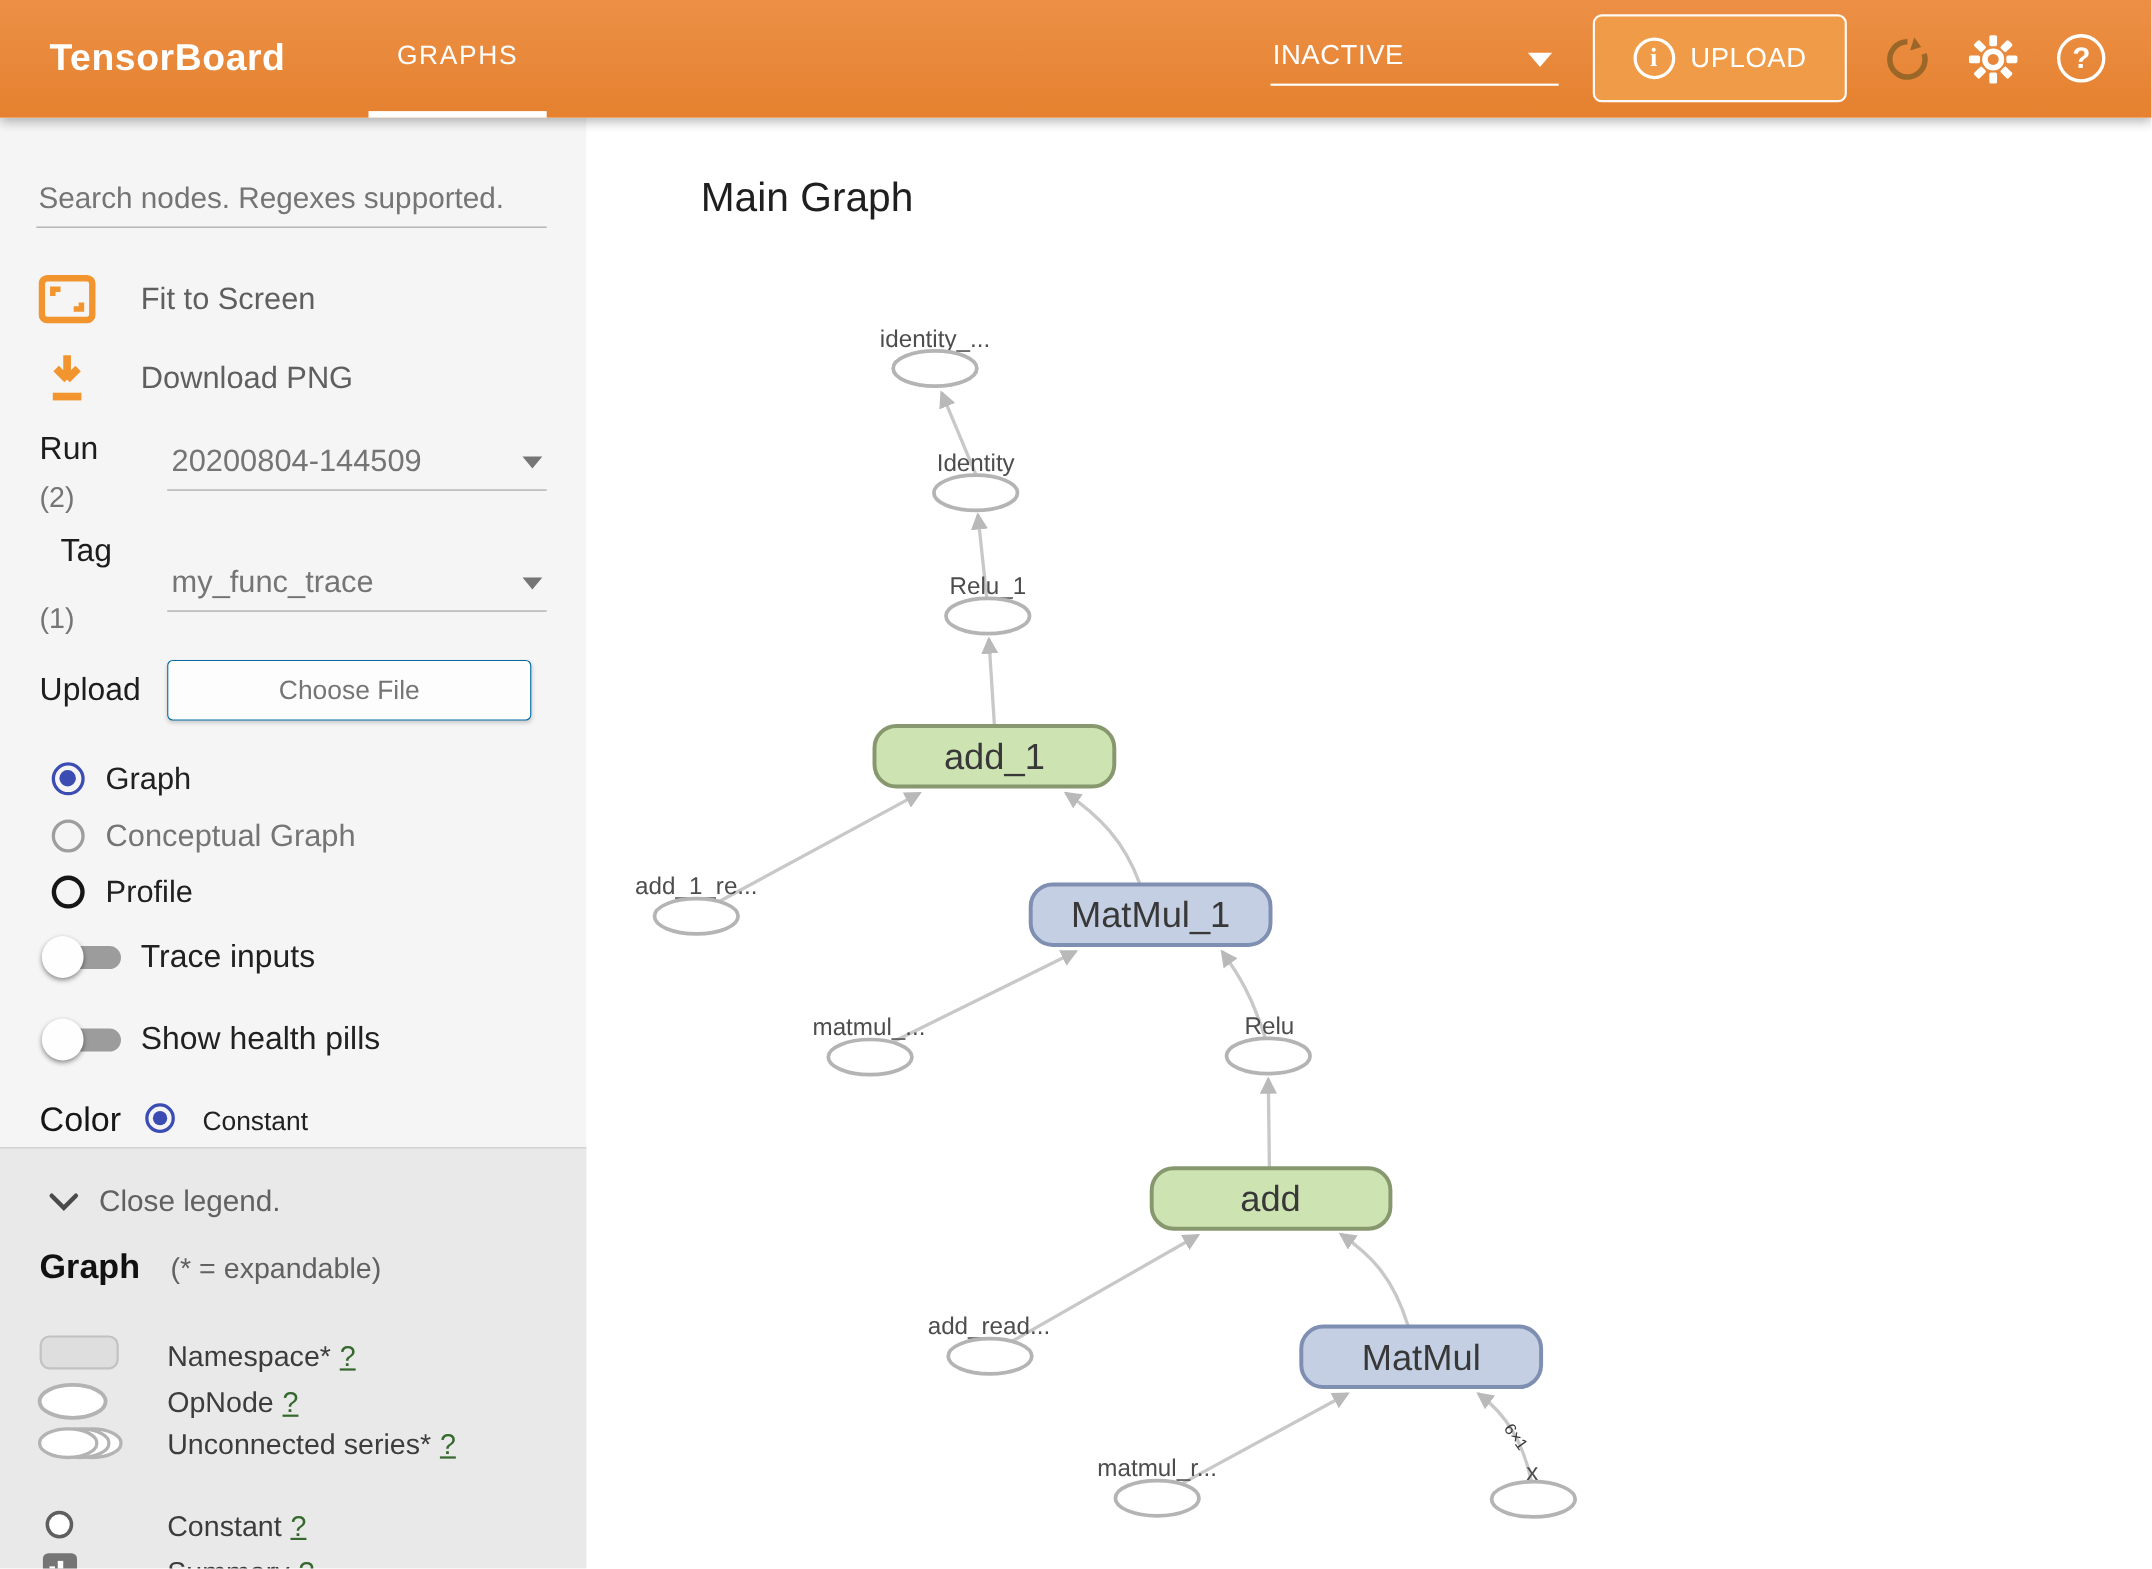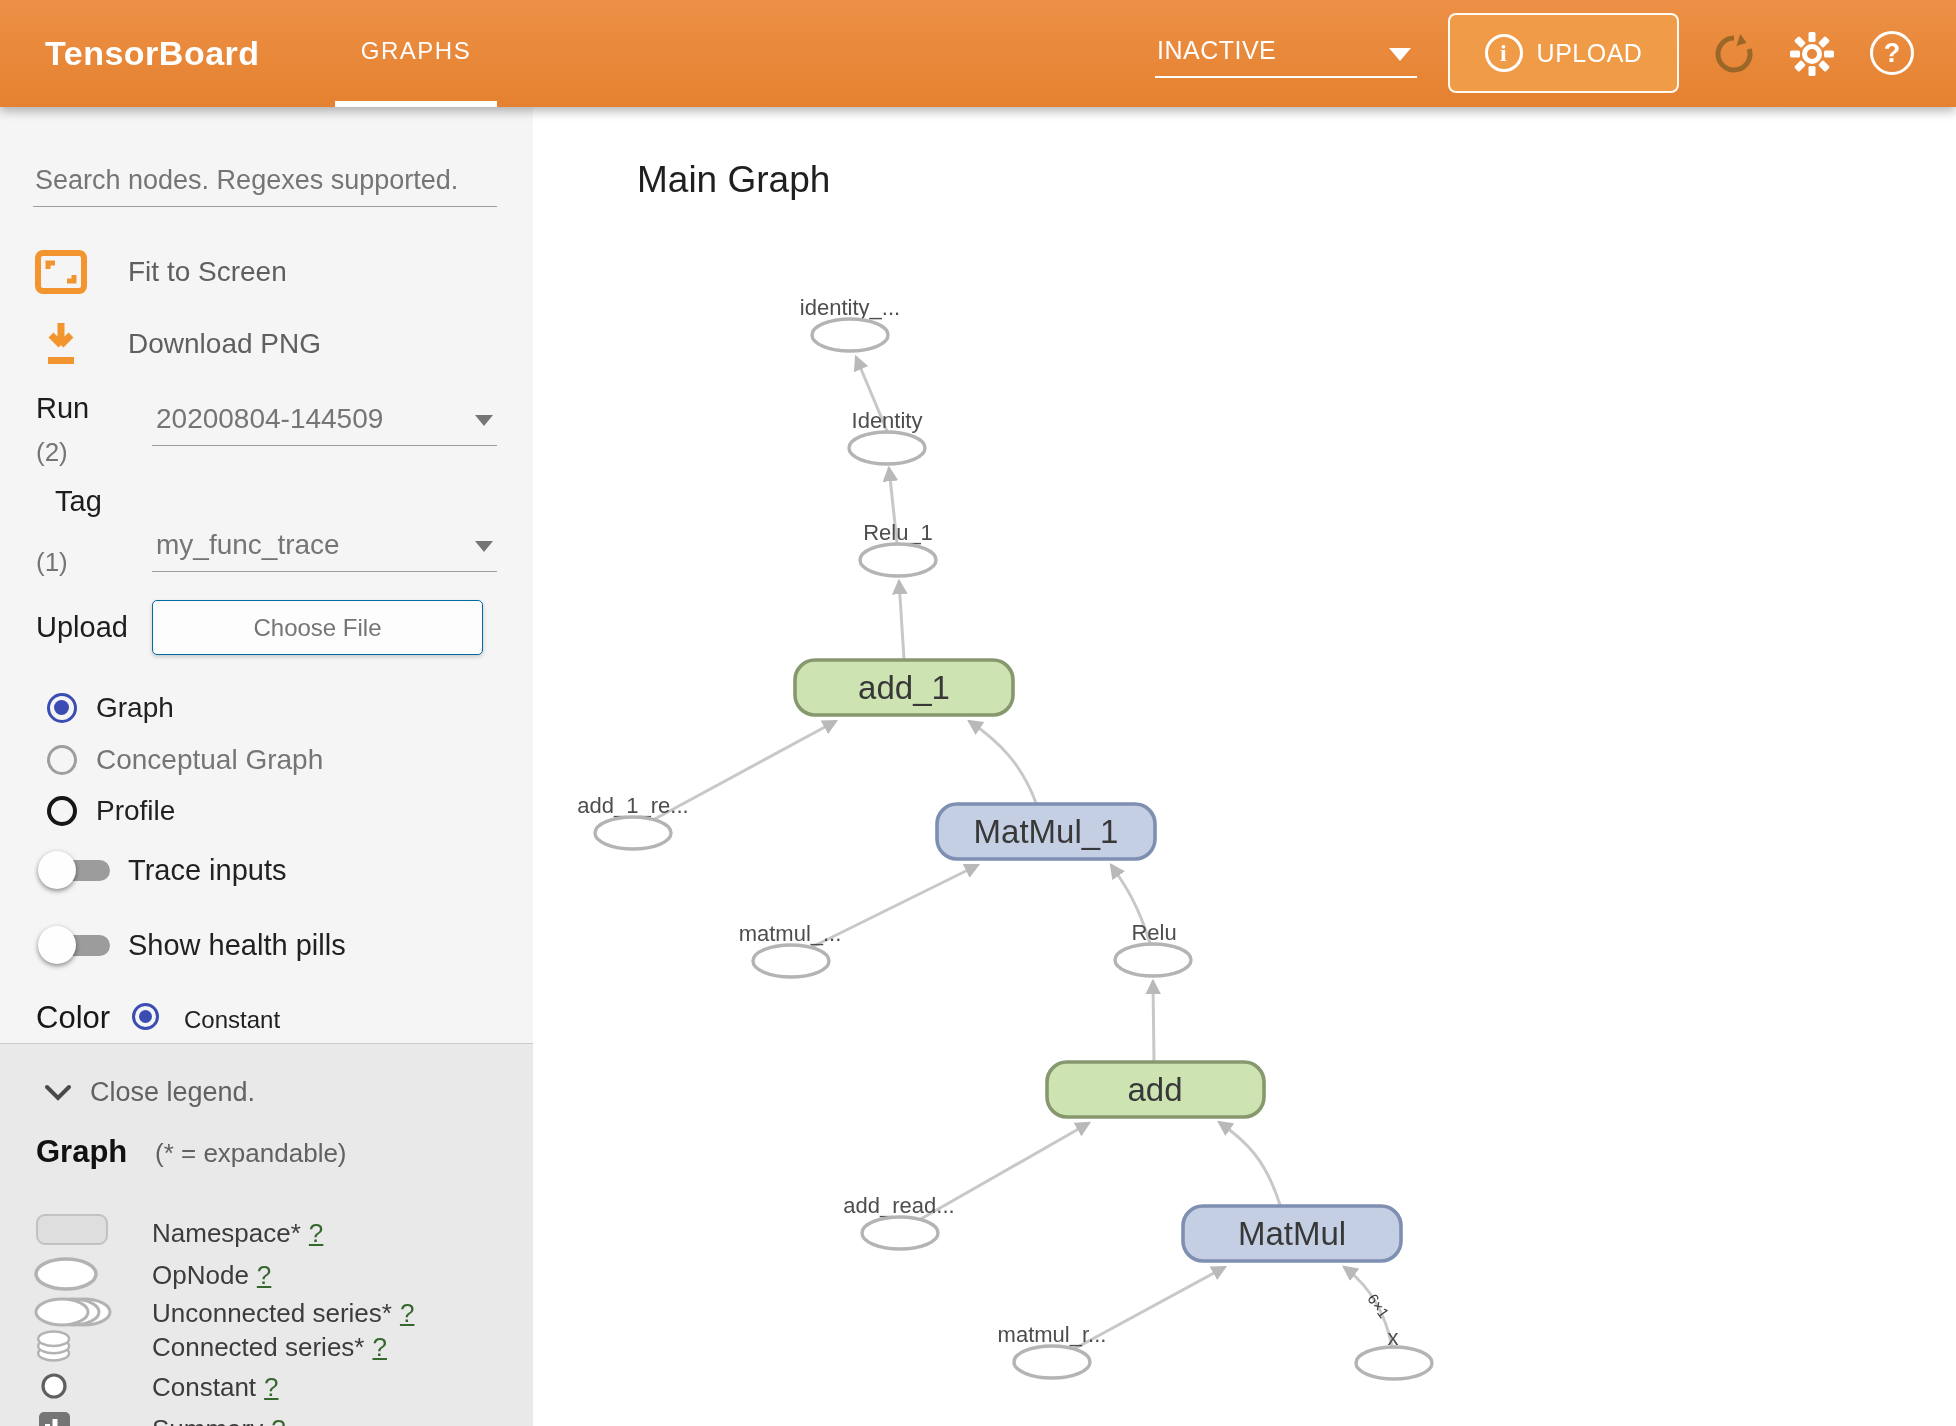--- a/index.html
+++ b/index.html
@@ -182,21 +182,21 @@
 
     <div class="fld-label" style="top:285px;">Run</div>
     <div class="fld-count" style="top:330px;">(2)</div>
     <div class="select-box" style="top:292px;">
       <span class="val">20200804-144509</span>
       <span class="scaret"></span>
     </div>
 
     <div class="fld-label" style="top:378px;margin-left:19px;">Tag</div>
     <div class="fld-count" style="top:440px;">(1)</div>
-    <div class="select-box" style="top:402px;margin-top:16px;">
+    <div class="select-box" style="top:402px;">
       <span class="val">my_func_trace</span>
       <span class="scaret"></span>
     </div>
 
     <div class="fld-label" style="top:504px;">Upload</div>
     <div class="choose-btn">Choose File</div>
 
     <div class="radio-row" style="top:579px;">
       <span class="radio-outer sel"></span>
       <span class="radio-label">Graph</span>
@@ -255,28 +255,20 @@
         </svg>
         <span class="lg-label"><span>OpNode</span><a>?</a></span>
       </div>
       <div class="lg-row" style="top:248px;">
         <svg class="lg-icon" viewBox="0 0 140 40">
           <ellipse cx="84" cy="20" rx="26" ry="13" fill="#fff" stroke="#b3b3b3" stroke-width="3"></ellipse>
           <ellipse cx="73" cy="20" rx="26" ry="13" fill="#fff" stroke="#b3b3b3" stroke-width="3"></ellipse>
           <ellipse cx="62" cy="20" rx="26" ry="13" fill="#fff" stroke="#b3b3b3" stroke-width="3"></ellipse>
         </svg>
         <span class="lg-label"><span>Unconnected series*</span><a>?</a></span>
-      </div>
-      <div class="lg-row" style="top:282px;">
-        <svg class="lg-icon" viewBox="0 0 140 44">
-          <ellipse cx="52" cy="30" rx="17" ry="8" fill="#fff" stroke="#b3b3b3" stroke-width="2.6"></ellipse>
-          <ellipse cx="52" cy="22" rx="17" ry="8" fill="#fff" stroke="#b3b3b3" stroke-width="2.6"></ellipse>
-          <ellipse cx="52" cy="14" rx="17" ry="8" fill="#fff" stroke="#b3b3b3" stroke-width="2.6"></ellipse>
-        </svg>
-        <span class="lg-label"><span>Connected series*</span><a>?</a></span>
       </div>
       <div class="lg-row" style="top:322px;">
         <svg class="lg-icon" viewBox="0 0 140 40">
           <circle cx="54" cy="20" r="11" fill="#fff" stroke="#5f5f5f" stroke-width="3.2"></circle>
         </svg>
         <span class="lg-label"><span>Constant</span><a>?</a></span>
       </div>
       <div class="lg-row" style="top:364px;">
         <svg class="lg-icon" viewBox="0 0 140 40">
           <rect x="39" y="4" width="31" height="31" rx="5" fill="#757575"></rect>

